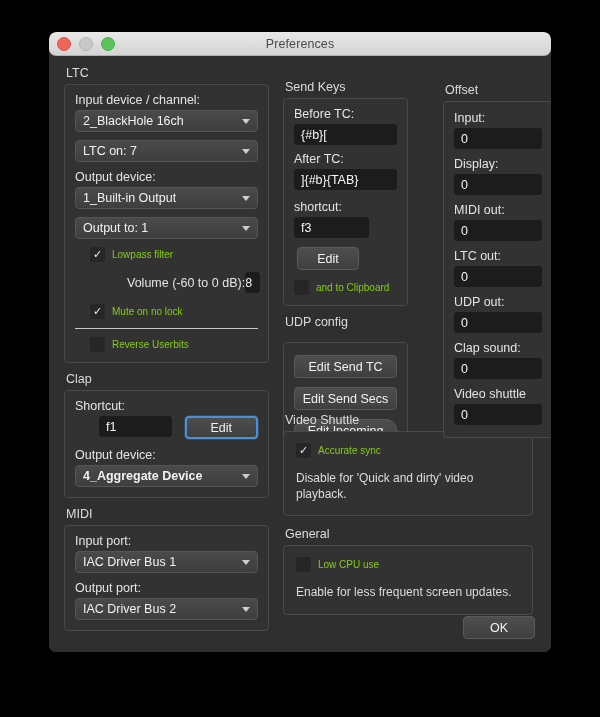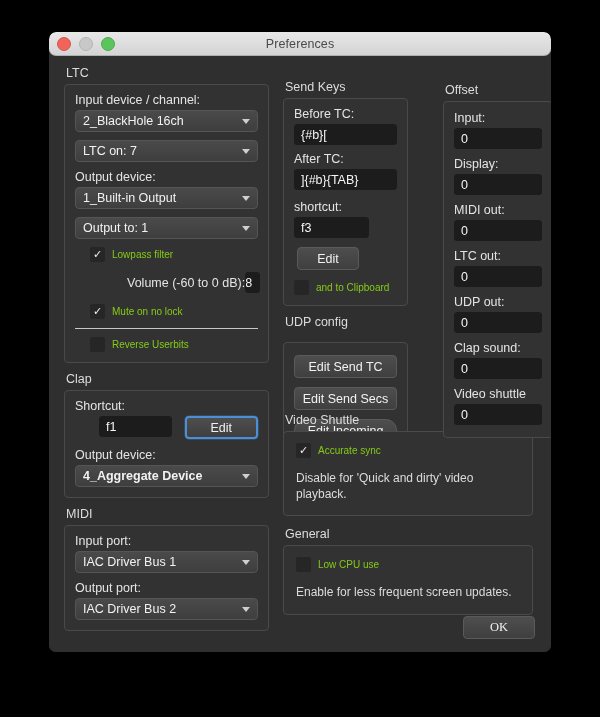--- a/index.html
+++ b/index.html
@@ -239,21 +239,20 @@
   #offset-box { width: 110px; }
   #offset-box .textfield { margin-bottom: 8px; }
 
   
   #ok-button {
     position: absolute;
     right: 16px;
     bottom: 14px;
     width: 72px;
     height: 23px;
-    font-family: Liberation Serif, serif;
   }
 </style>
 </head>
 <body>
 
 <div id="desktop">
 
   <div id="window">
 
     <div id="titlebar">

